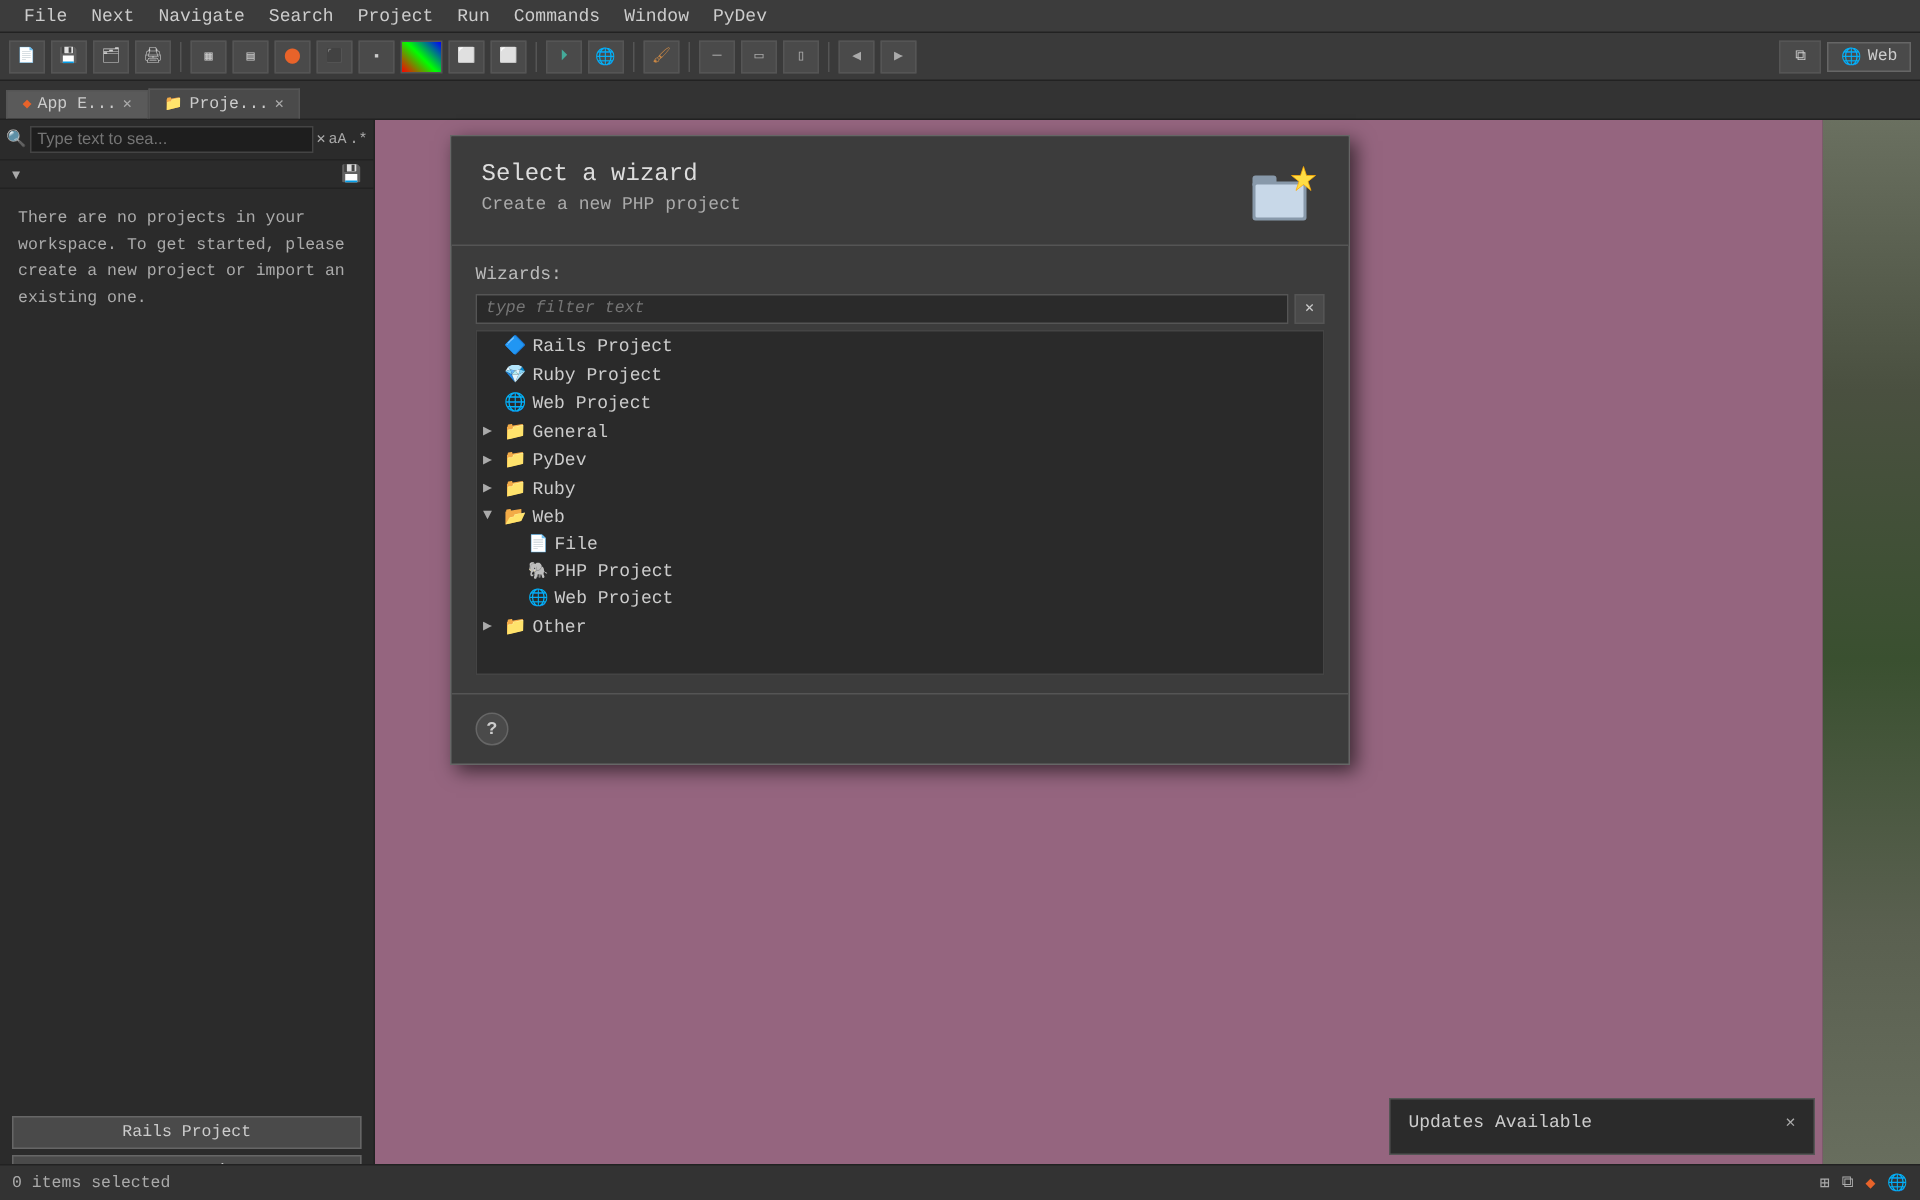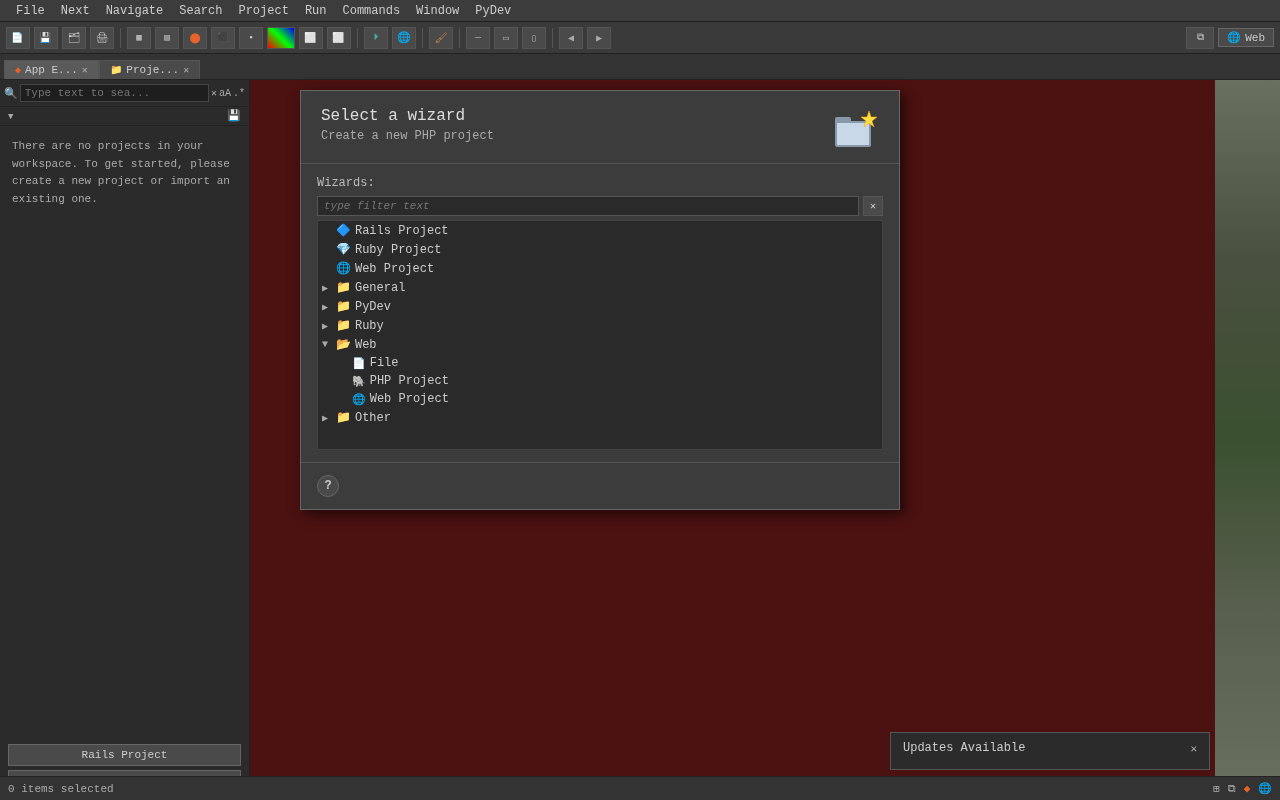--- a/index.html
+++ b/index.html
@@ -104,21 +104,21 @@
       gap: 2px;
       border-bottom: 1px solid #222;
     }
     .search-input {
       background: #1e1e1e;
       border: 1px solid #444;
       color: #aaa;
       font-size: 11px;
       padding: 2px 4px;
       flex: 1;
-      font-family: Liberation Mono, monospace;
+      font-family: Liberation Sans, sans-serif;
     }
     .panel-content {
       padding: 12px;
       color: #aaa;
       font-size: 11px;
       line-height: 1.6;
       flex: 1;
     }
     .panel-buttons {
       padding: 8px;
@@ -311,21 +311,21 @@
     }
 
     
     .updates-panel {
       position: absolute;
       bottom: 30px;
       right: 70px;
       background: #2b2b2b;
       border: 1px solid #555;
       padding: 8px 12px;
-      width: 320px;
+      width: 284px;
       font-size: 11px;
       font-family: 'Courier New', monospace;
     }
     .updates-title {
       color: #ccc;
       font-size: 12px;
       margin-bottom: 6px;
       display: flex;
       align-items: center;
       justify-content: space-between;
@@ -357,21 +357,21 @@
     .left-column {
       width: 250px;
       background: #2b2b2b;
       border-right: 1px solid #222;
       display: flex;
       flex-direction: column;
     }
 
     .main-column {
       flex: 1;
-      background: #7f1d1d;
+      background: #f9a8d4;
       position: relative;
     }
 
     .right-column {
       width: 65px;
       background: #888;
       overflow: hidden;
     }
   </style>
 </head>

